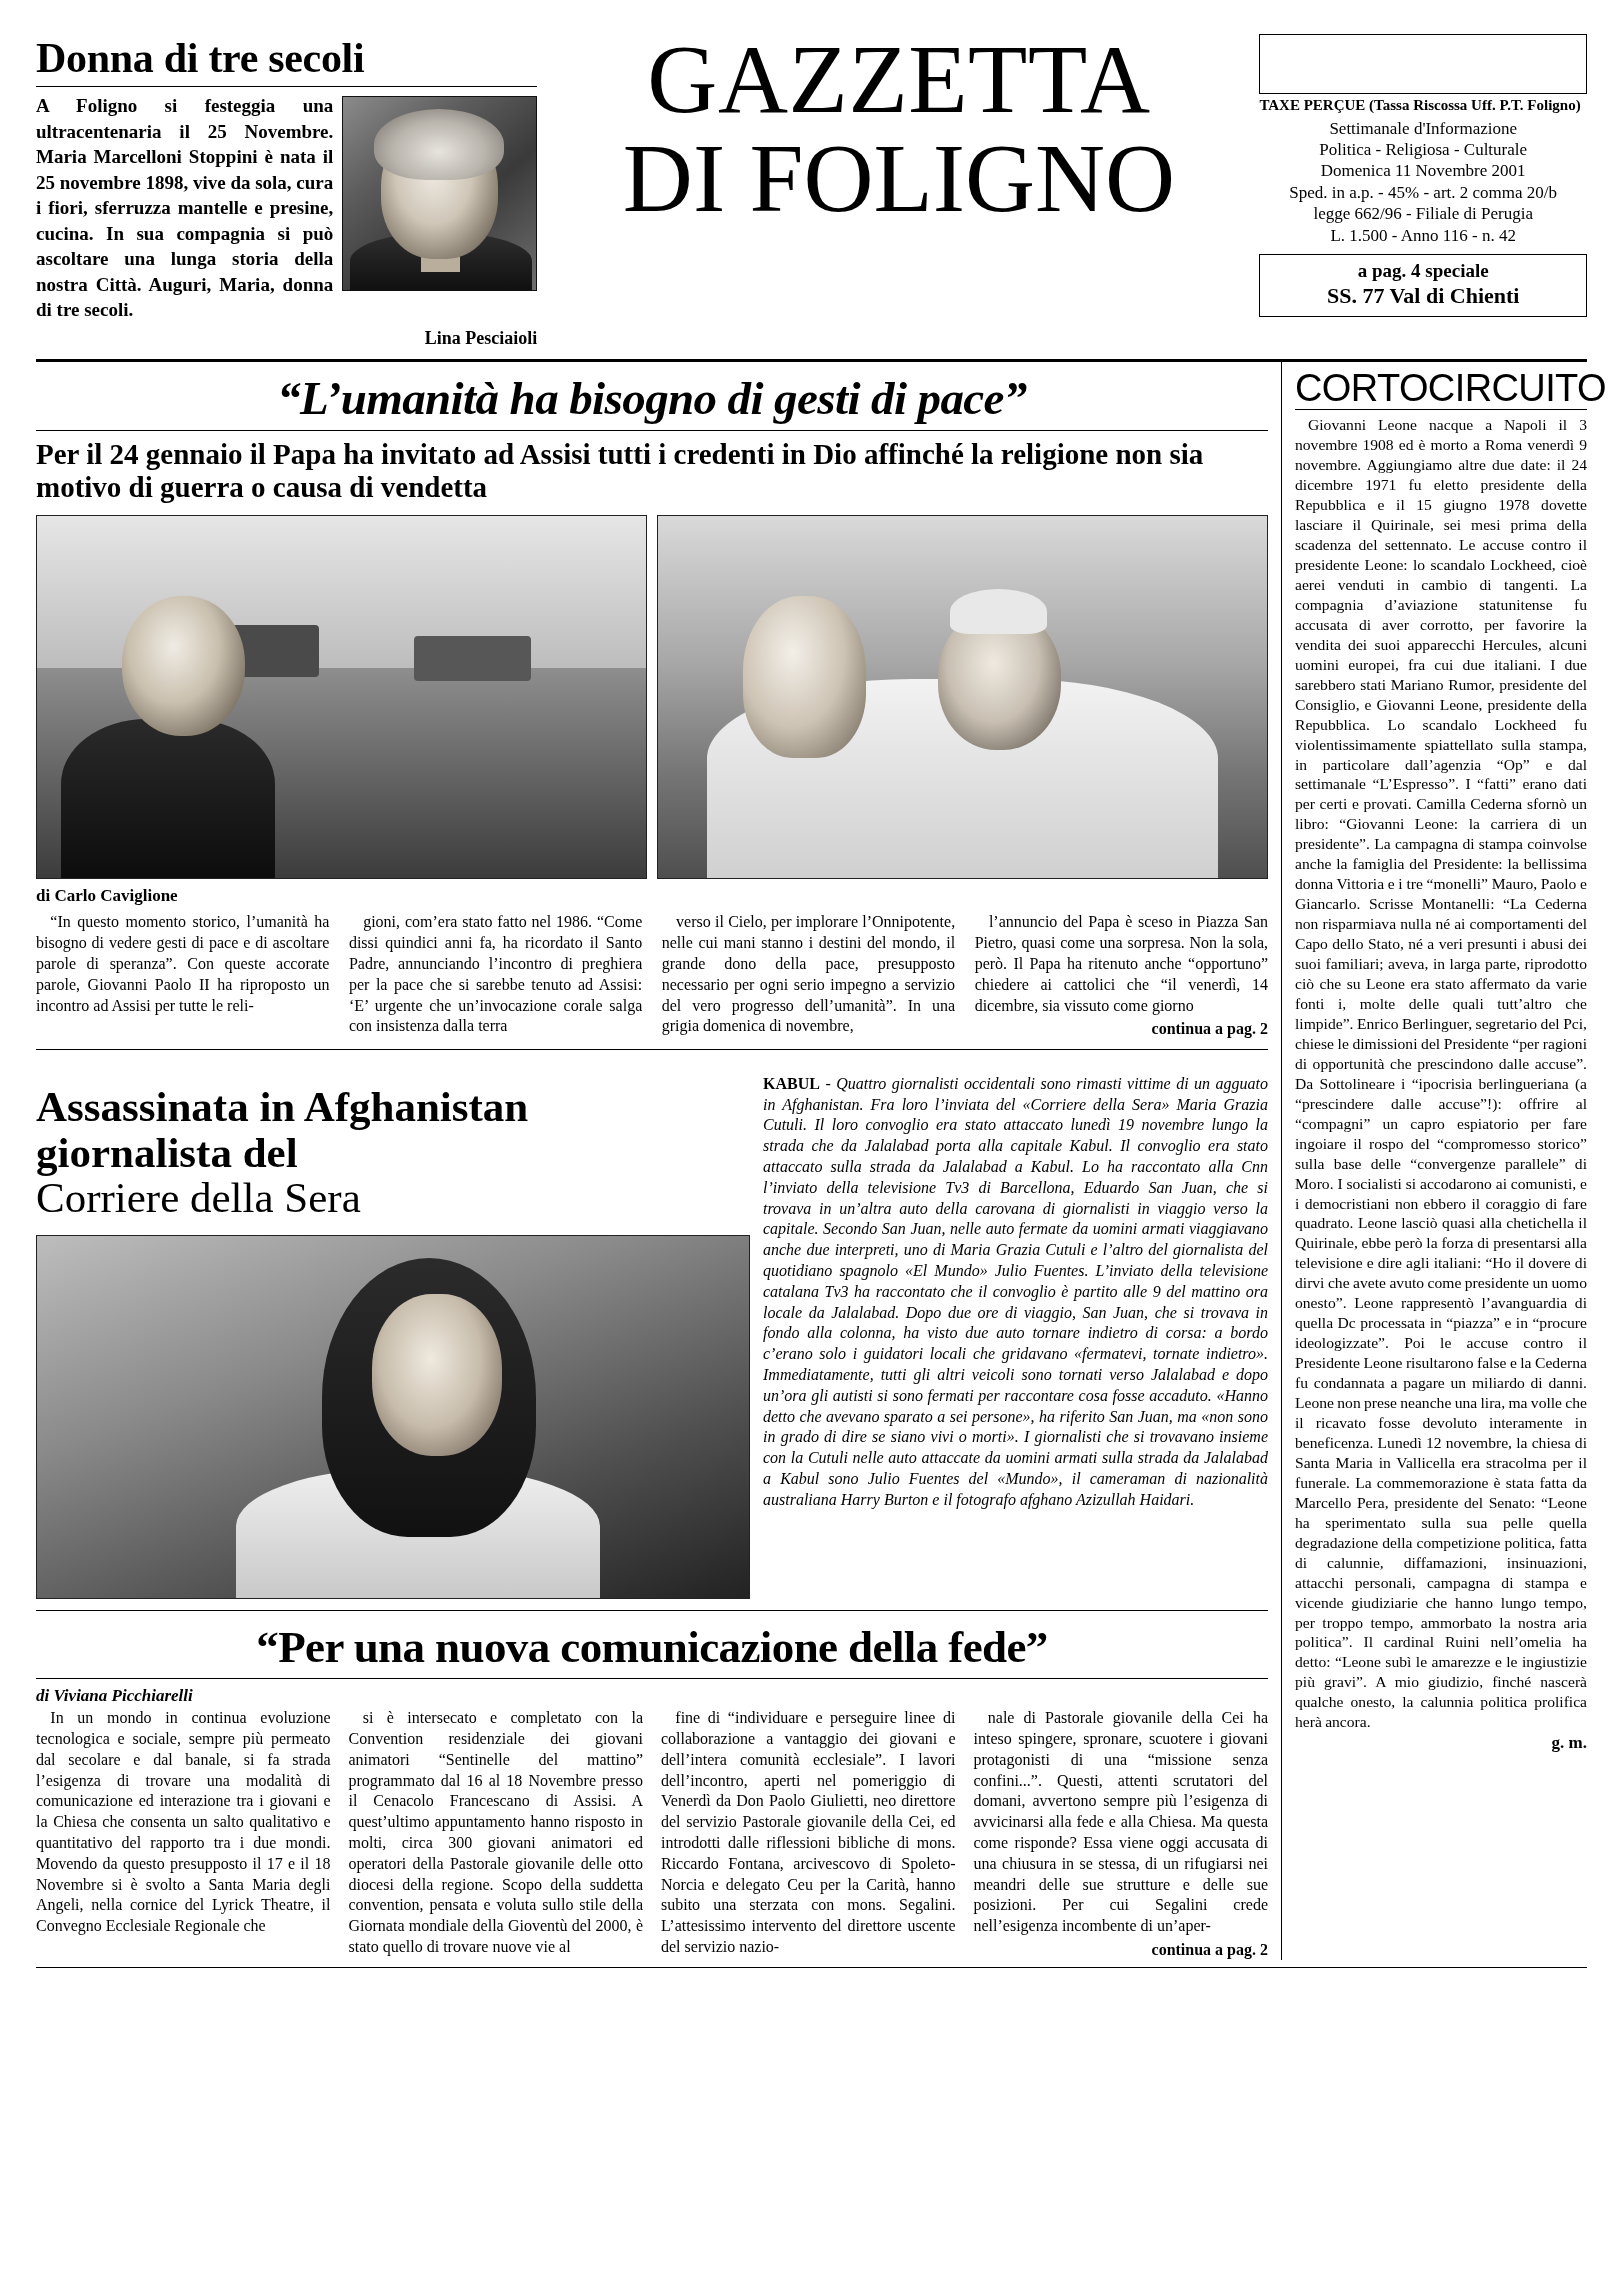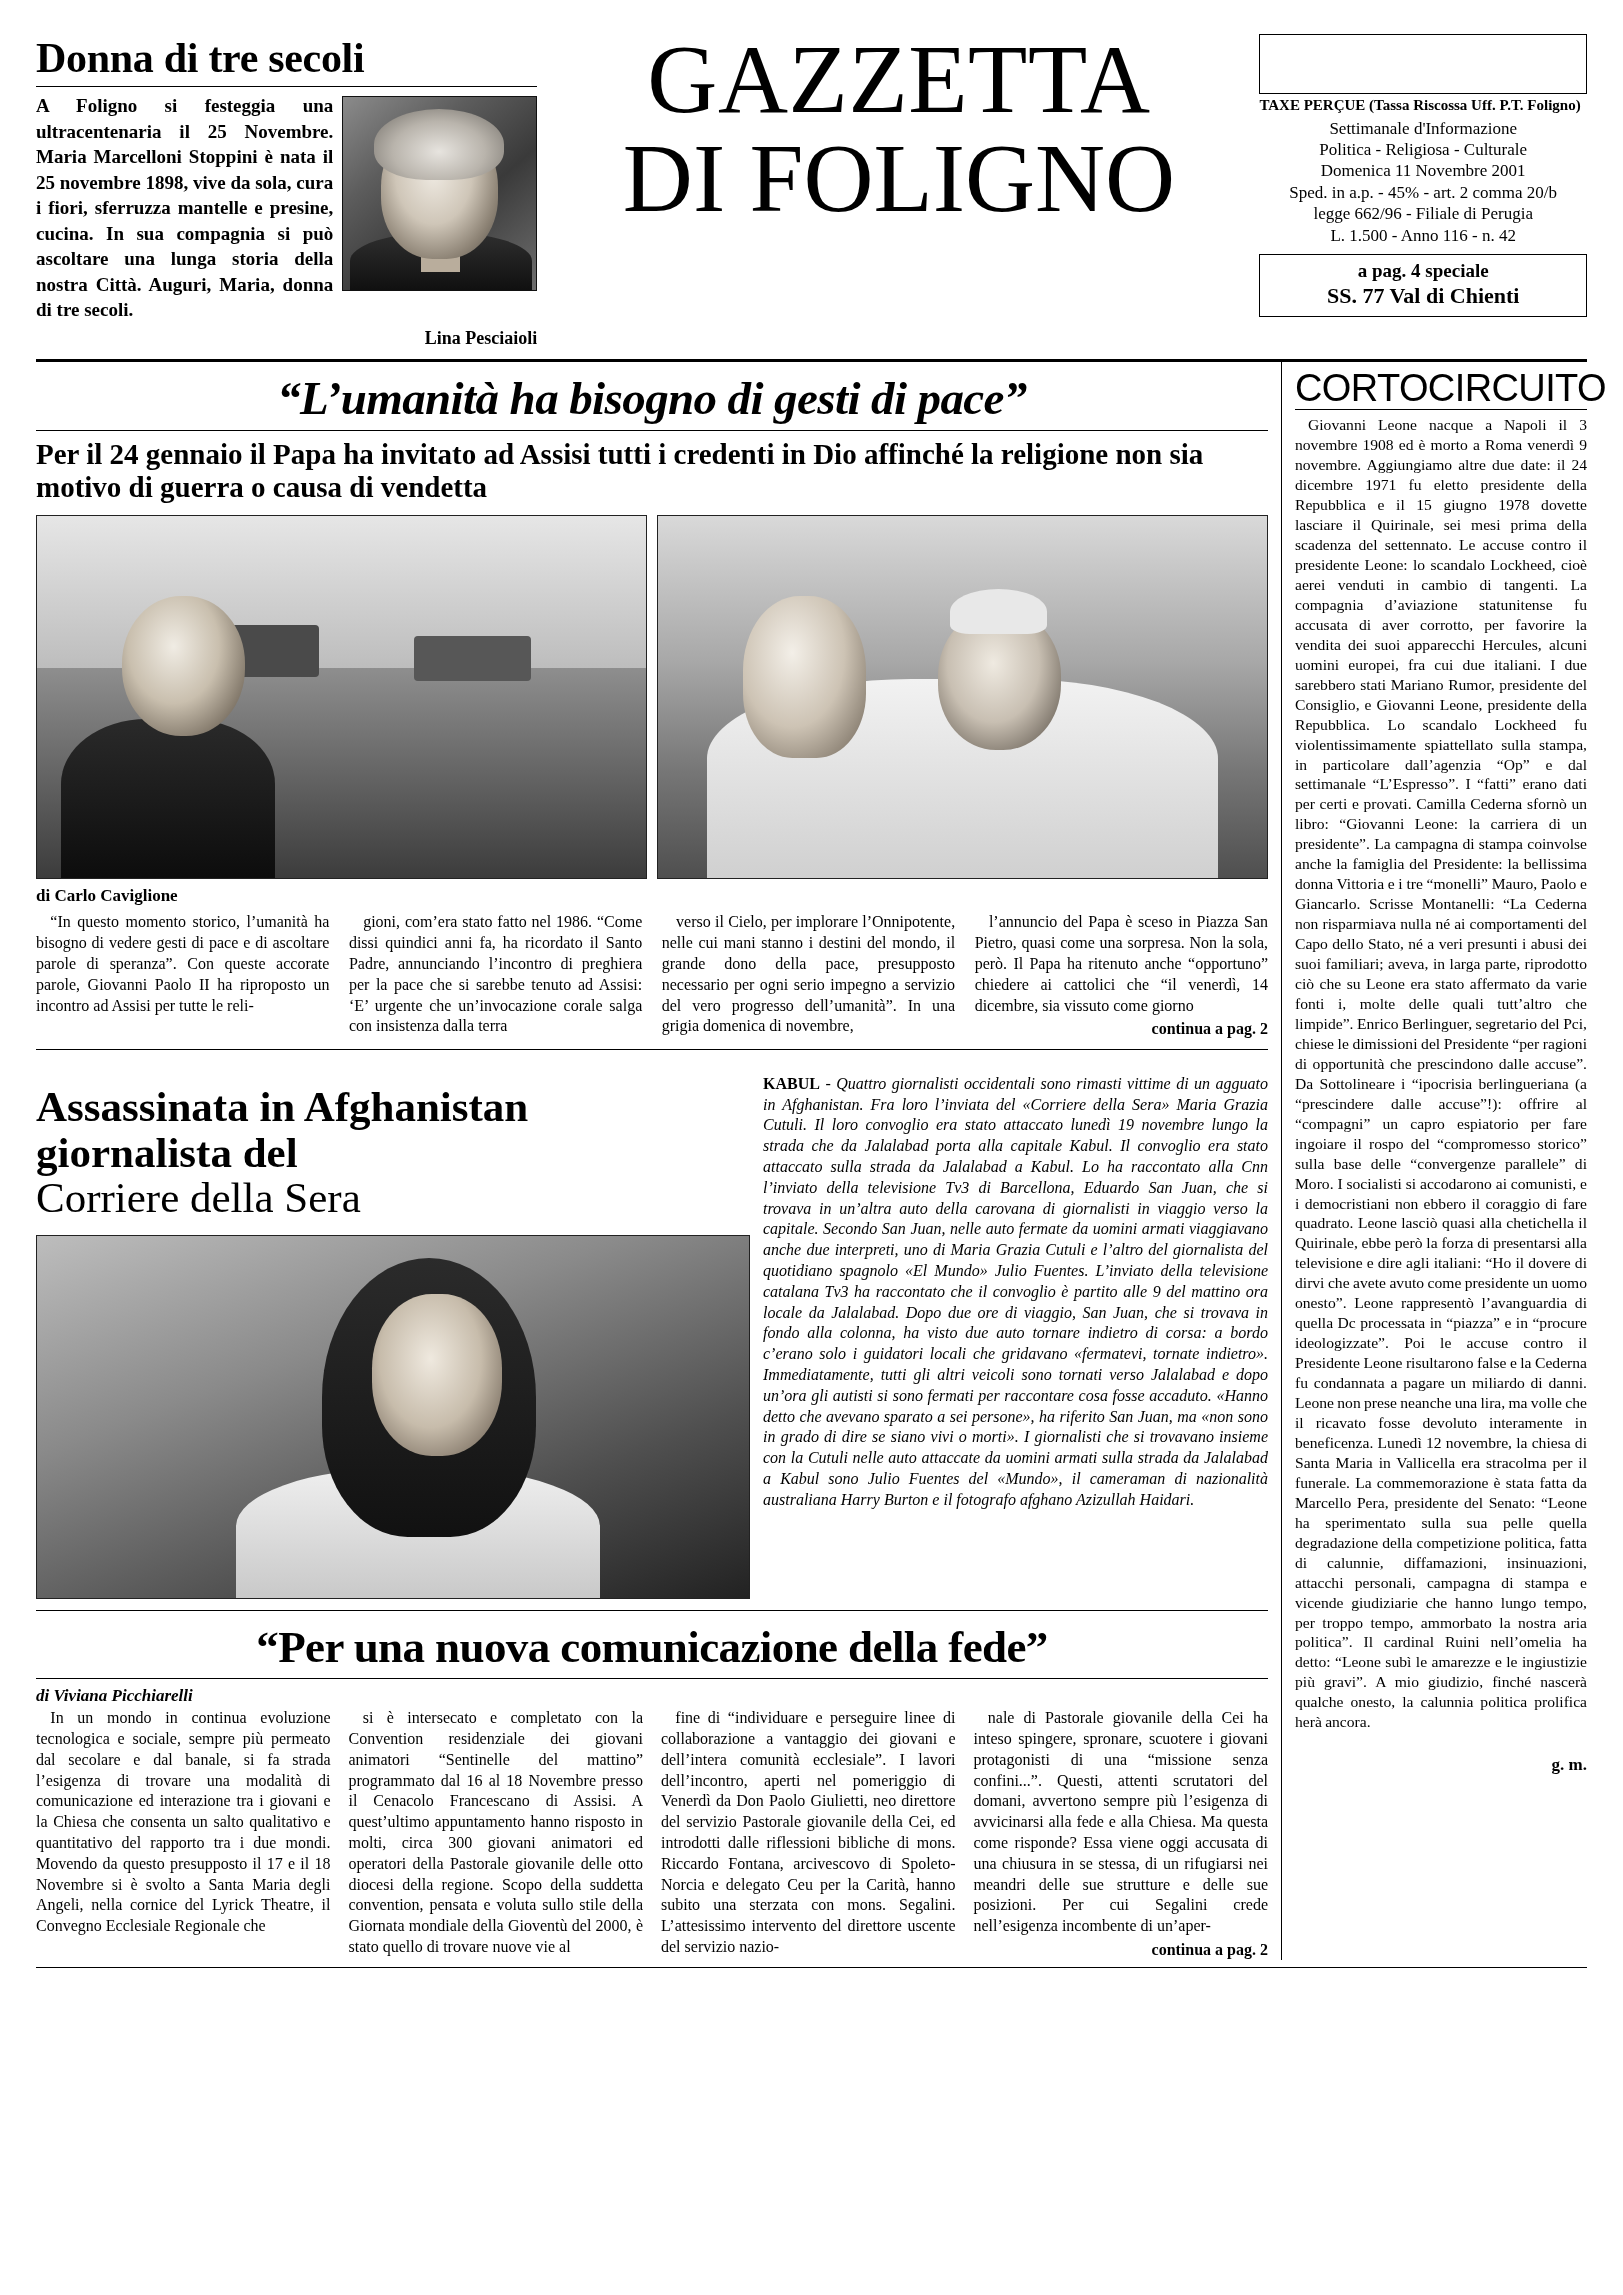--- a/index.html
+++ b/index.html
@@ -244,21 +244,21 @@
     letter-spacing:-0.6px;
     margin:6.5px 0 2.6px 0;
     line-height:1;
   }
   .cc-rule { border-bottom:1.3px solid #000; margin-bottom:5.2px; }
   .cc-body {
     font-size:15.6px; line-height:1.28; text-align:justify; hyphens:auto;
     word-spacing:-0.6px;
   }
   .cc-body p { margin:0; text-indent:13px; }
-  .sign { text-align:right; font-weight:700; font-size:17px; margin-top:23px; }
+  .sign { text-align:right; font-weight:700; font-size:17px; margin-top:1px; }
 
   .bottom-rule { border-top:1.3px solid #000; margin-top:6.5px; }
 </style>
 </head>
 <body>
 
 <div class="page">
 
   <div class="masthead">
 

